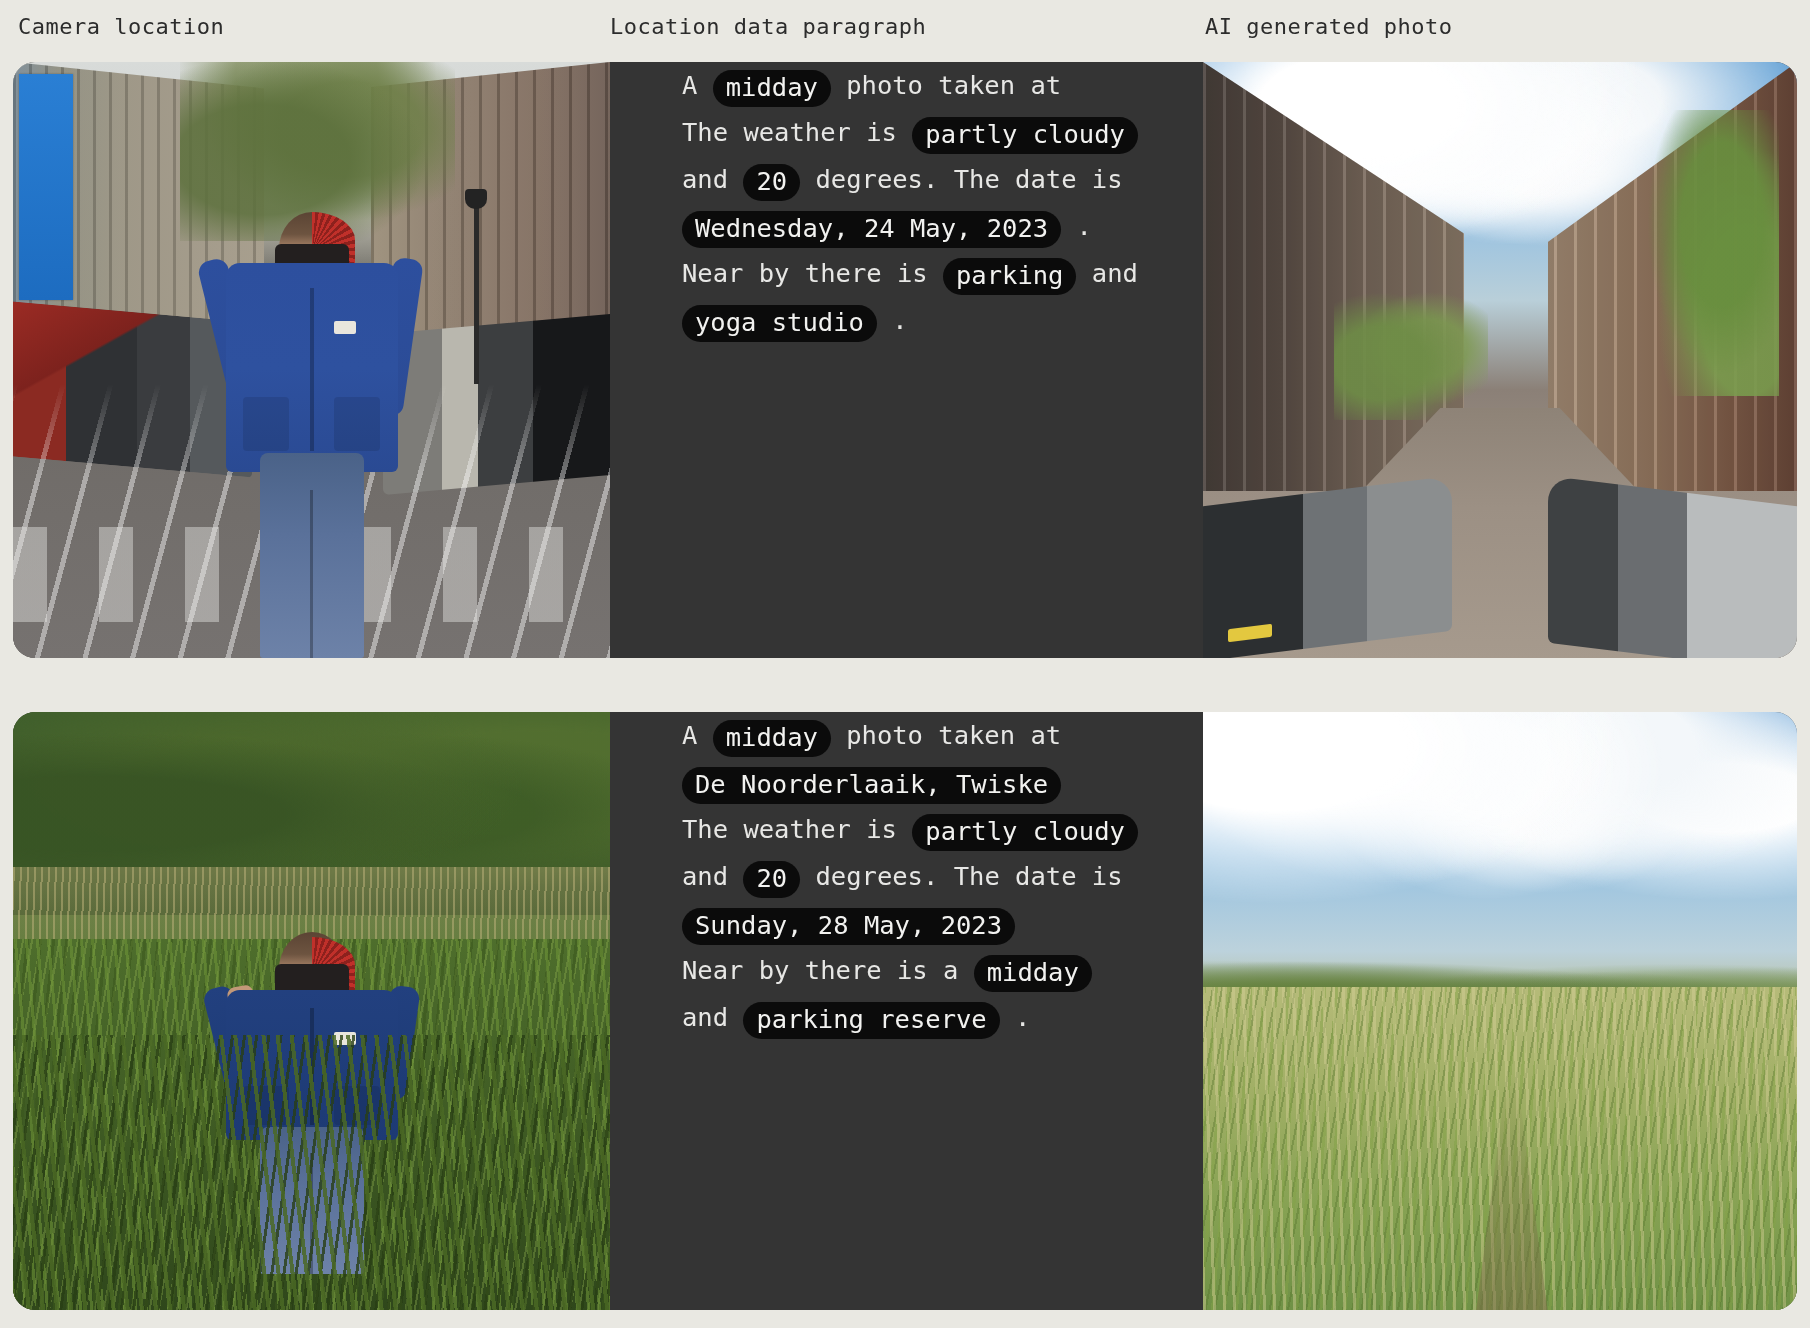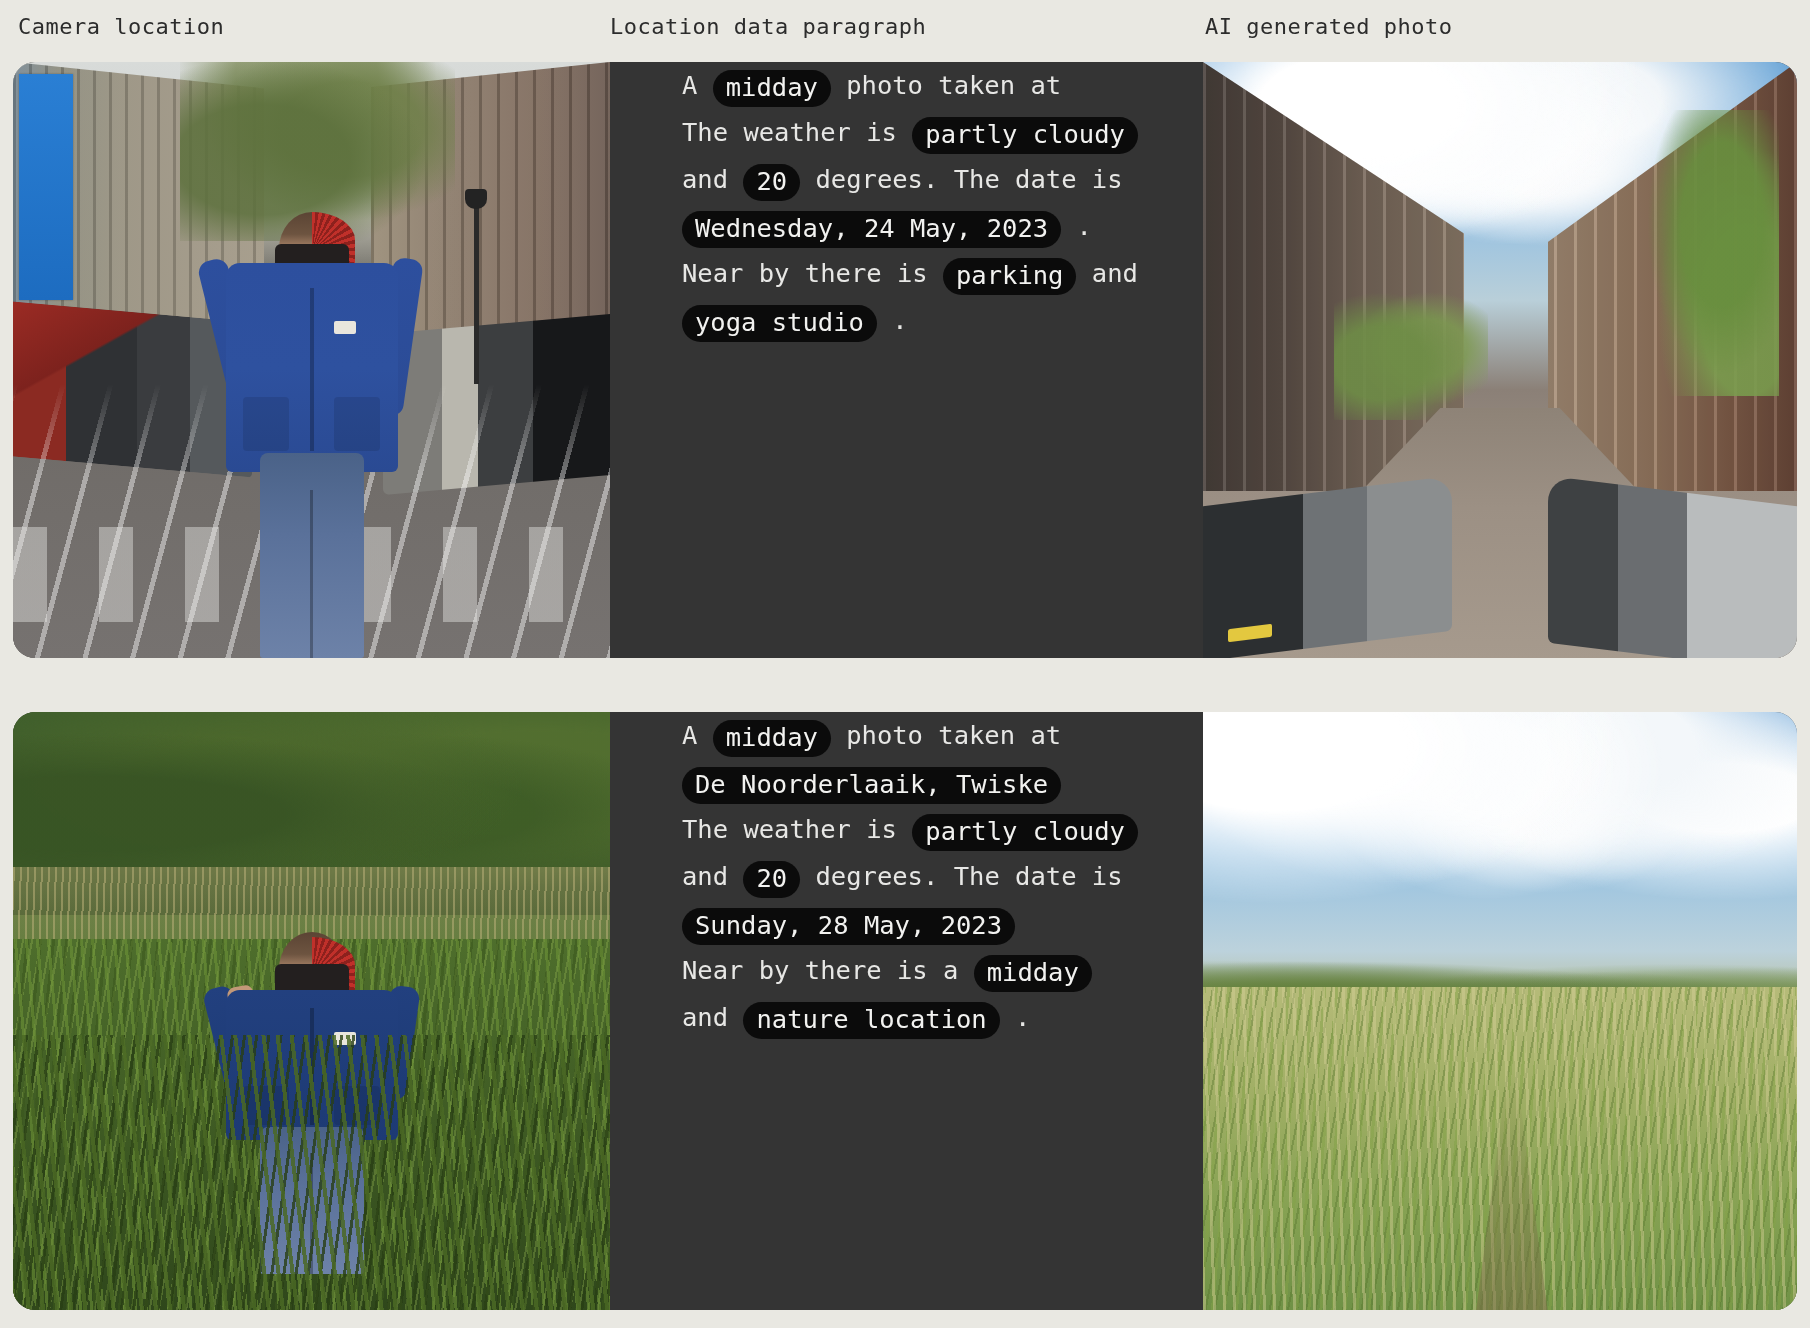--- a/index.html
+++ b/index.html
@@ -510,21 +510,21 @@
         <div class="line">
           <span class="pill">Sunday, 28 May, 2023</span>
           <span></span>
         </div>
         <div class="line">
           <span>Near by there is a</span>
           <span class="pill">midday</span>
         </div>
         <div class="line">
           <span>and</span>
-          <span class="pill">nature location</span>
+          <span class="pill">parking reserve</span>
           <span>.</span>
         </div>
       </div>
     </div>
 
     <div class="photo right ph-meadow-ai">
       <div class="clouds2"></div>
       <div class="treeline"></div>
       <div class="buildings"></div>
       <div class="field"></div>

